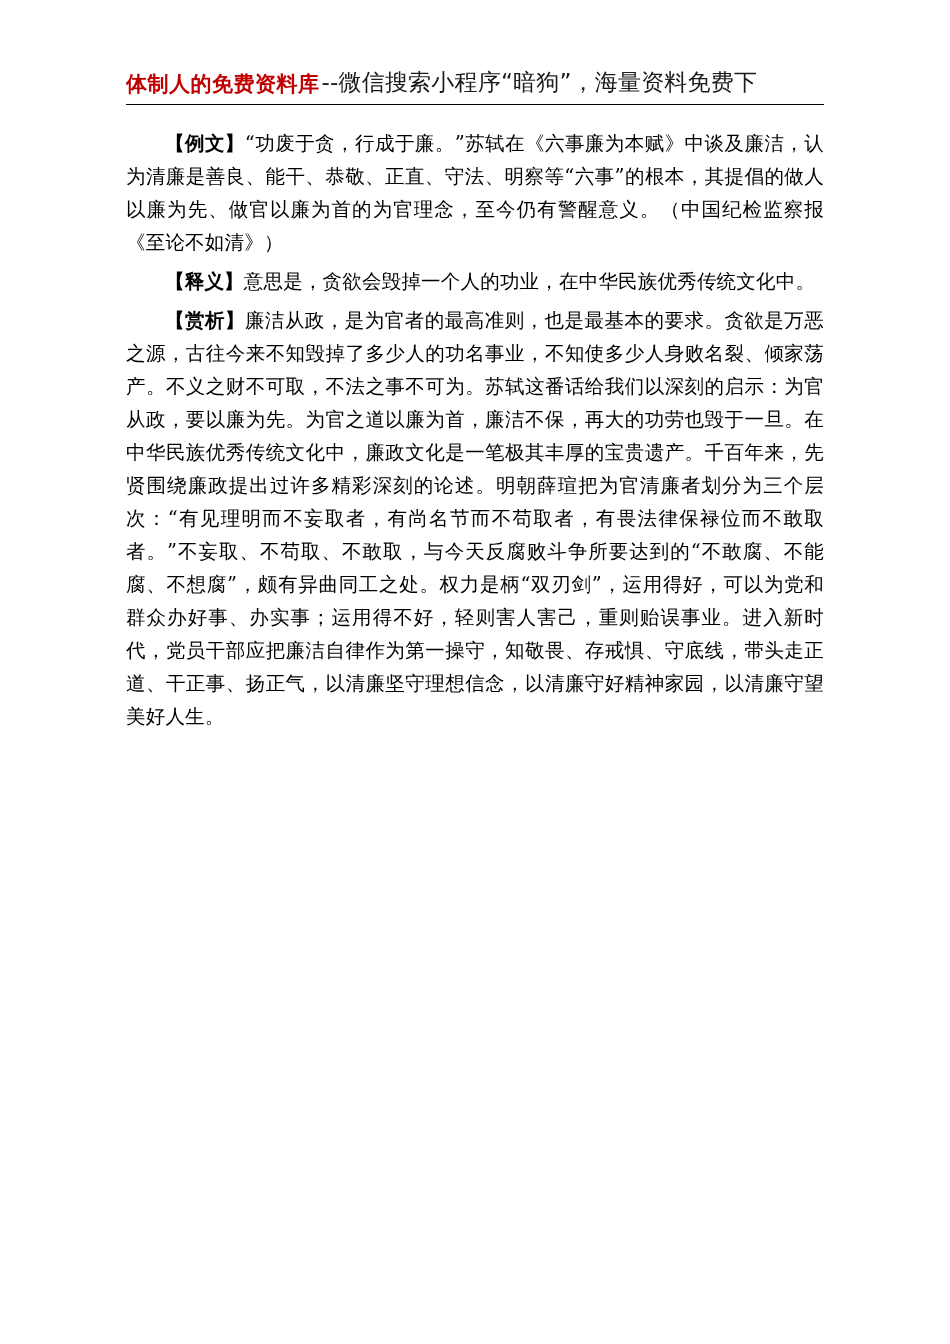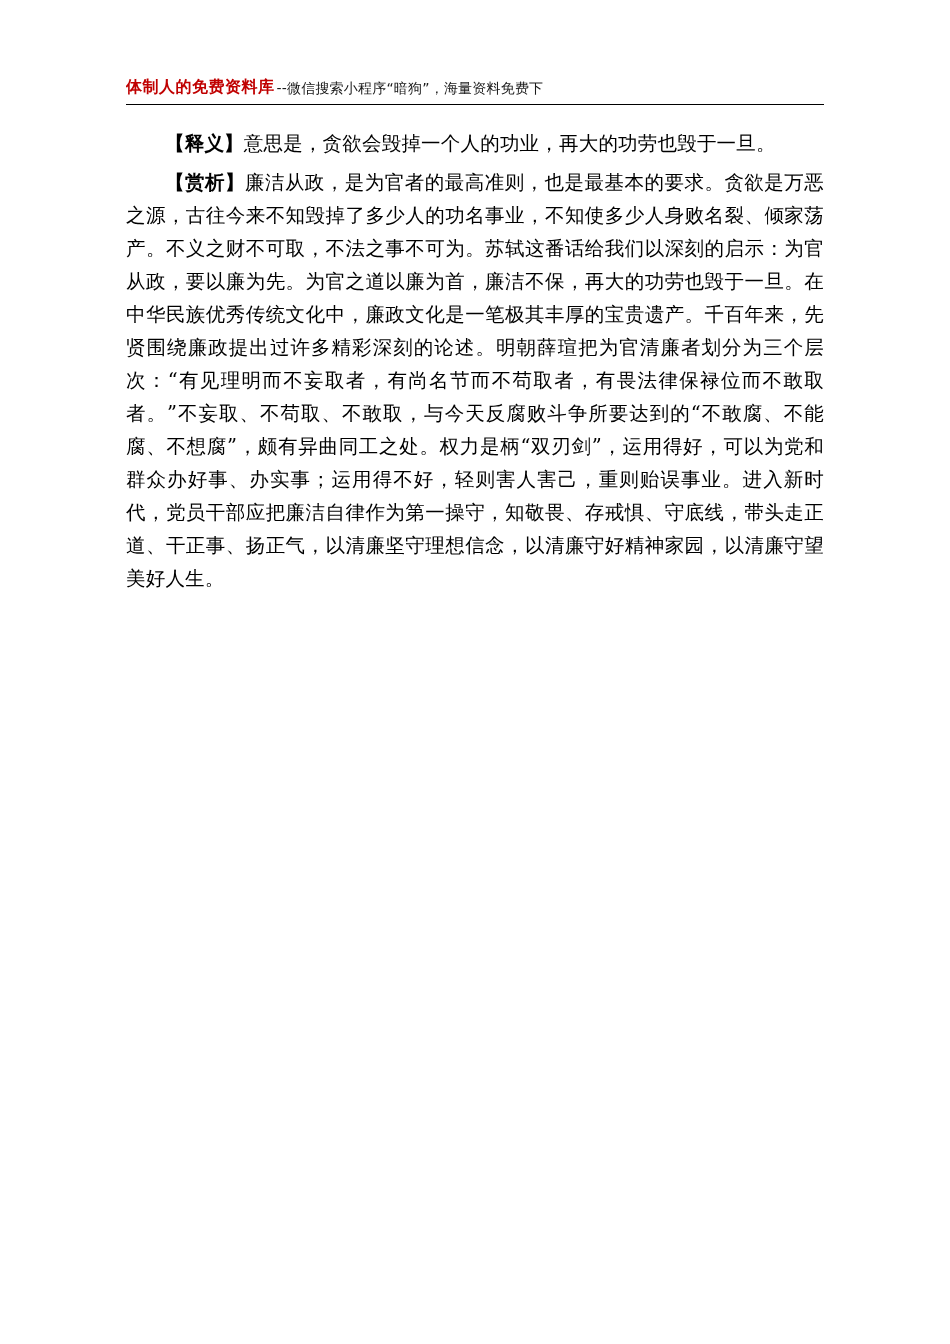--- a/index.html
+++ b/index.html
@@ -25,27 +25,27 @@
     margin-top: 56px;
     height: 42px;
     display: flex;
     align-items: flex-end;
     white-space: nowrap;
     overflow: hidden;
   }
   .header-brand {
     font-family: "DejaVu Sans", "Liberation Sans", sans-serif;
     font-weight: bold;
-    font-size: 16px;
+    font-size: 21px;
     color: #c00000;
     letter-spacing: 0.5px;
   }
   .header-note {
     font-family: "DejaVu Sans", "Liberation Sans", sans-serif;
-    font-size: 14px;
+    font-size: 23px;
     color: #1a1a1a;
     margin-left: 2px;
     letter-spacing: 0.2px;
   }
   .header-rule {
     margin-top: 6px;
     border-bottom: 1.5px solid #000000;
     width: 100%;
   }
   .body-content {
@@ -70,24 +70,27 @@
 <div class="page">
 
   <div class="header">
     <span class="header-brand">体制人的免费资料库</span>
     <span class="header-note">--微信搜索小程序“暗狗”，海量资料免费下</span>
   </div>
   <div class="header-rule"></div>
 
   <div class="body-content">
 
+    <p class="para">
+      <span class="tag">【例文】</span><span>“功废于贪，行成于廉。”苏轼在《六事廉为本赋》中谈及廉洁，认为清廉是善良、能干、恭敬、正直、守法、明察等“六事”的根本，其提倡的做人以廉为先、做官以廉为首的为官理念，至今仍有警醒意义。（中国纪检监察报《至论不如清》）</span>
+    </p>
 
 
     <p class="para">
-      <span class="tag">【释义】</span><span>意思是，贪欲会毁掉一个人的功业，再大的功劳也毁于一旦。</span>
+      <span class="tag">【释义】</span><span>意思是，贪欲会毁掉一个人的功业，在中华民族优秀传统文化中。</span>
     </p>
 
     <p class="para">
       <span class="tag">【赏析】</span><span>廉洁从政，是为官者的最高准则，也是最基本的要求。贪欲是万恶之源，古往今来不知毁掉了多少人的功名事业，不知使多少人身败名裂、倾家荡产。不义之财不可取，不法之事不可为。苏轼这番话给我们以深刻的启示：为官从政，要以廉为先。为官之道以廉为首，廉洁不保，再大的功劳也毁于一旦。在中华民族优秀传统文化中，廉政文化是一笔极其丰厚的宝贵遗产。千百年来，先贤围绕廉政提出过许多精彩深刻的论述。明朝薛瑄把为官清廉者划分为三个层次：“有见理明而不妄取者，有尚名节而不苟取者，有畏法律保禄位而不敢取者。”不妄取、不苟取、不敢取，与今天反腐败斗争所要达到的“不敢腐、不能腐、不想腐”，颇有异曲同工之处。权力是柄“双刃剑”，运用得好，可以为党和群众办好事、办实事；运用得不好，轻则害人害己，重则贻误事业。进入新时代，党员干部应把廉洁自律作为第一操守，知敬畏、存戒惧、守底线，带头走正道、干正事、扬正气，以清廉坚守理想信念，以清廉守好精神家园，以清廉守望美好人生。</span>
     </p>
 
 
   </div>
 
 </div>

